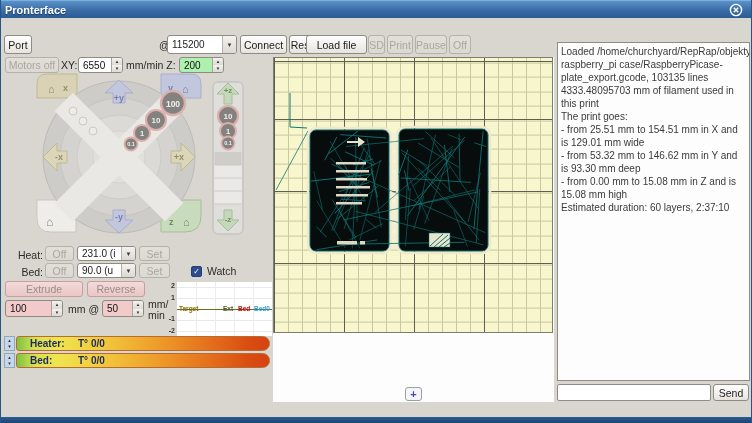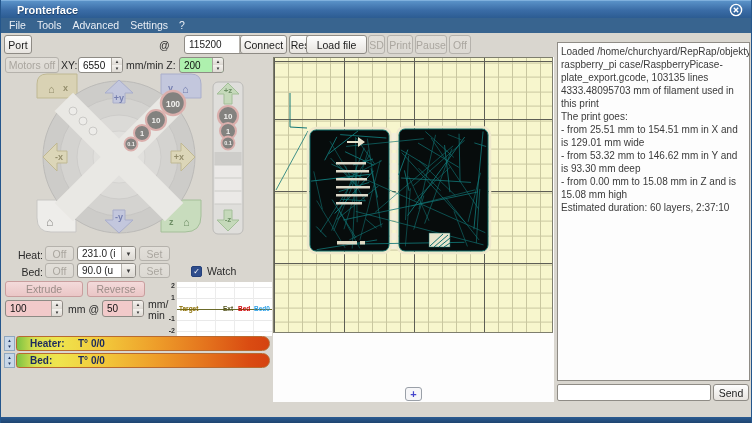--- a/index.html
+++ b/index.html
@@ -3,21 +3,21 @@
 <meta charset="utf-8">
 <style>
   html,body{margin:0;padding:0;background:#e8e8e8;}
   *{box-sizing:border-box;}
   .win{position:relative;width:752px;height:423px;font-family:"Liberation Sans",sans-serif;
        background:#d9d6cf;overflow:hidden;border-left:1px solid #24568c;border-right:1px solid #24568c;}
   
   .titlebar{position:absolute;left:0;top:0;width:752px;height:18px;
             background:linear-gradient(180deg,#5a92c8 0%,#3a6ca6 55%,#2c5c92 100%);
             border-top:1px solid #7fb0dd;display:flex;align-items:center;}
-  .title{color:#fff;font-weight:bold;font-size:11px;padding-left:16px;text-shadow:0 1px 1px #1b3a5e;}
+  .title{color:#fff;font-weight:bold;font-size:11px;padding-left:4px;text-shadow:0 1px 1px #1b3a5e;}
   .closebtn{position:absolute;right:10px;top:2px;width:14px;height:14px;cursor:pointer;}
   
   .menubar{position:absolute;left:0;top:18px;width:752px;height:15px;background:#38648f;
            display:flex;align-items:center;gap:11px;padding-left:8px;}
   .menuitem{color:#e9eef5;font-size:10.5px;line-height:15px;}
   
   .btn{position:absolute;display:flex;align-items:center;justify-content:center;
        background:linear-gradient(#fefefe,#e7e4df);border:1px solid #8e8b85;border-radius:3px;
        font-size:10.5px;color:#1c1c1c;}
   .btn.dis{color:#aaa69f;background:linear-gradient(#e2dfd9,#dcd9d3);border-color:#b5b2ac;}
@@ -99,31 +99,24 @@
   <div class="titlebar">
     <span class="title">Pronterface</span>
     <span class="closebtn">
       <svg width="14" height="14" viewBox="0 0 14 14">
         <circle cx="7" cy="7" r="5.6" fill="none" stroke="#fff" stroke-width="1.4"></circle>
         <path d="M4.8,4.8 L9.2,9.2 M9.2,4.8 L4.8,9.2" stroke="#fff" stroke-width="1.4"></path>
       </svg>
     </span>
   </div>
 
-  <div class="menubar">
-    <span class="menuitem">File</span>
-    <span class="menuitem">Tools</span>
-    <span class="menuitem">Advanced</span>
-    <span class="menuitem">Settings</span>
-    <span class="menuitem">?</span>
-  </div>
 
   <div class="btn tbtn" style="left:3px;width:28px;">Port</div>
   <span class="lbl" style="left:158px;top:39px;">@</span>
-  <div class="combo tbtn" style="left:166px;width:70px;margin-left:17px;">
+  <div class="combo tbtn" style="left:166px;width:70px;">
     <span class="val">115200</span>
     <span class="arrow">▼</span>
   </div>
   <div class="btn tbtn" style="left:239px;width:47px;">Connect</div>
   <div class="btn tbtn" style="left:288px;width:31px;">Reset</div>
   <div class="btn tbtn" style="left:305px;width:61px;">Load file</div>
   <div class="btn tbtn dis" style="left:367px;width:17px;">SD</div>
   <div class="btn tbtn dis" style="left:386px;width:26px;">Print</div>
   <div class="btn tbtn dis" style="left:414px;width:32px;">Pause</div>
   <div class="btn tbtn dis" style="left:448px;width:22px;">Off</div>

